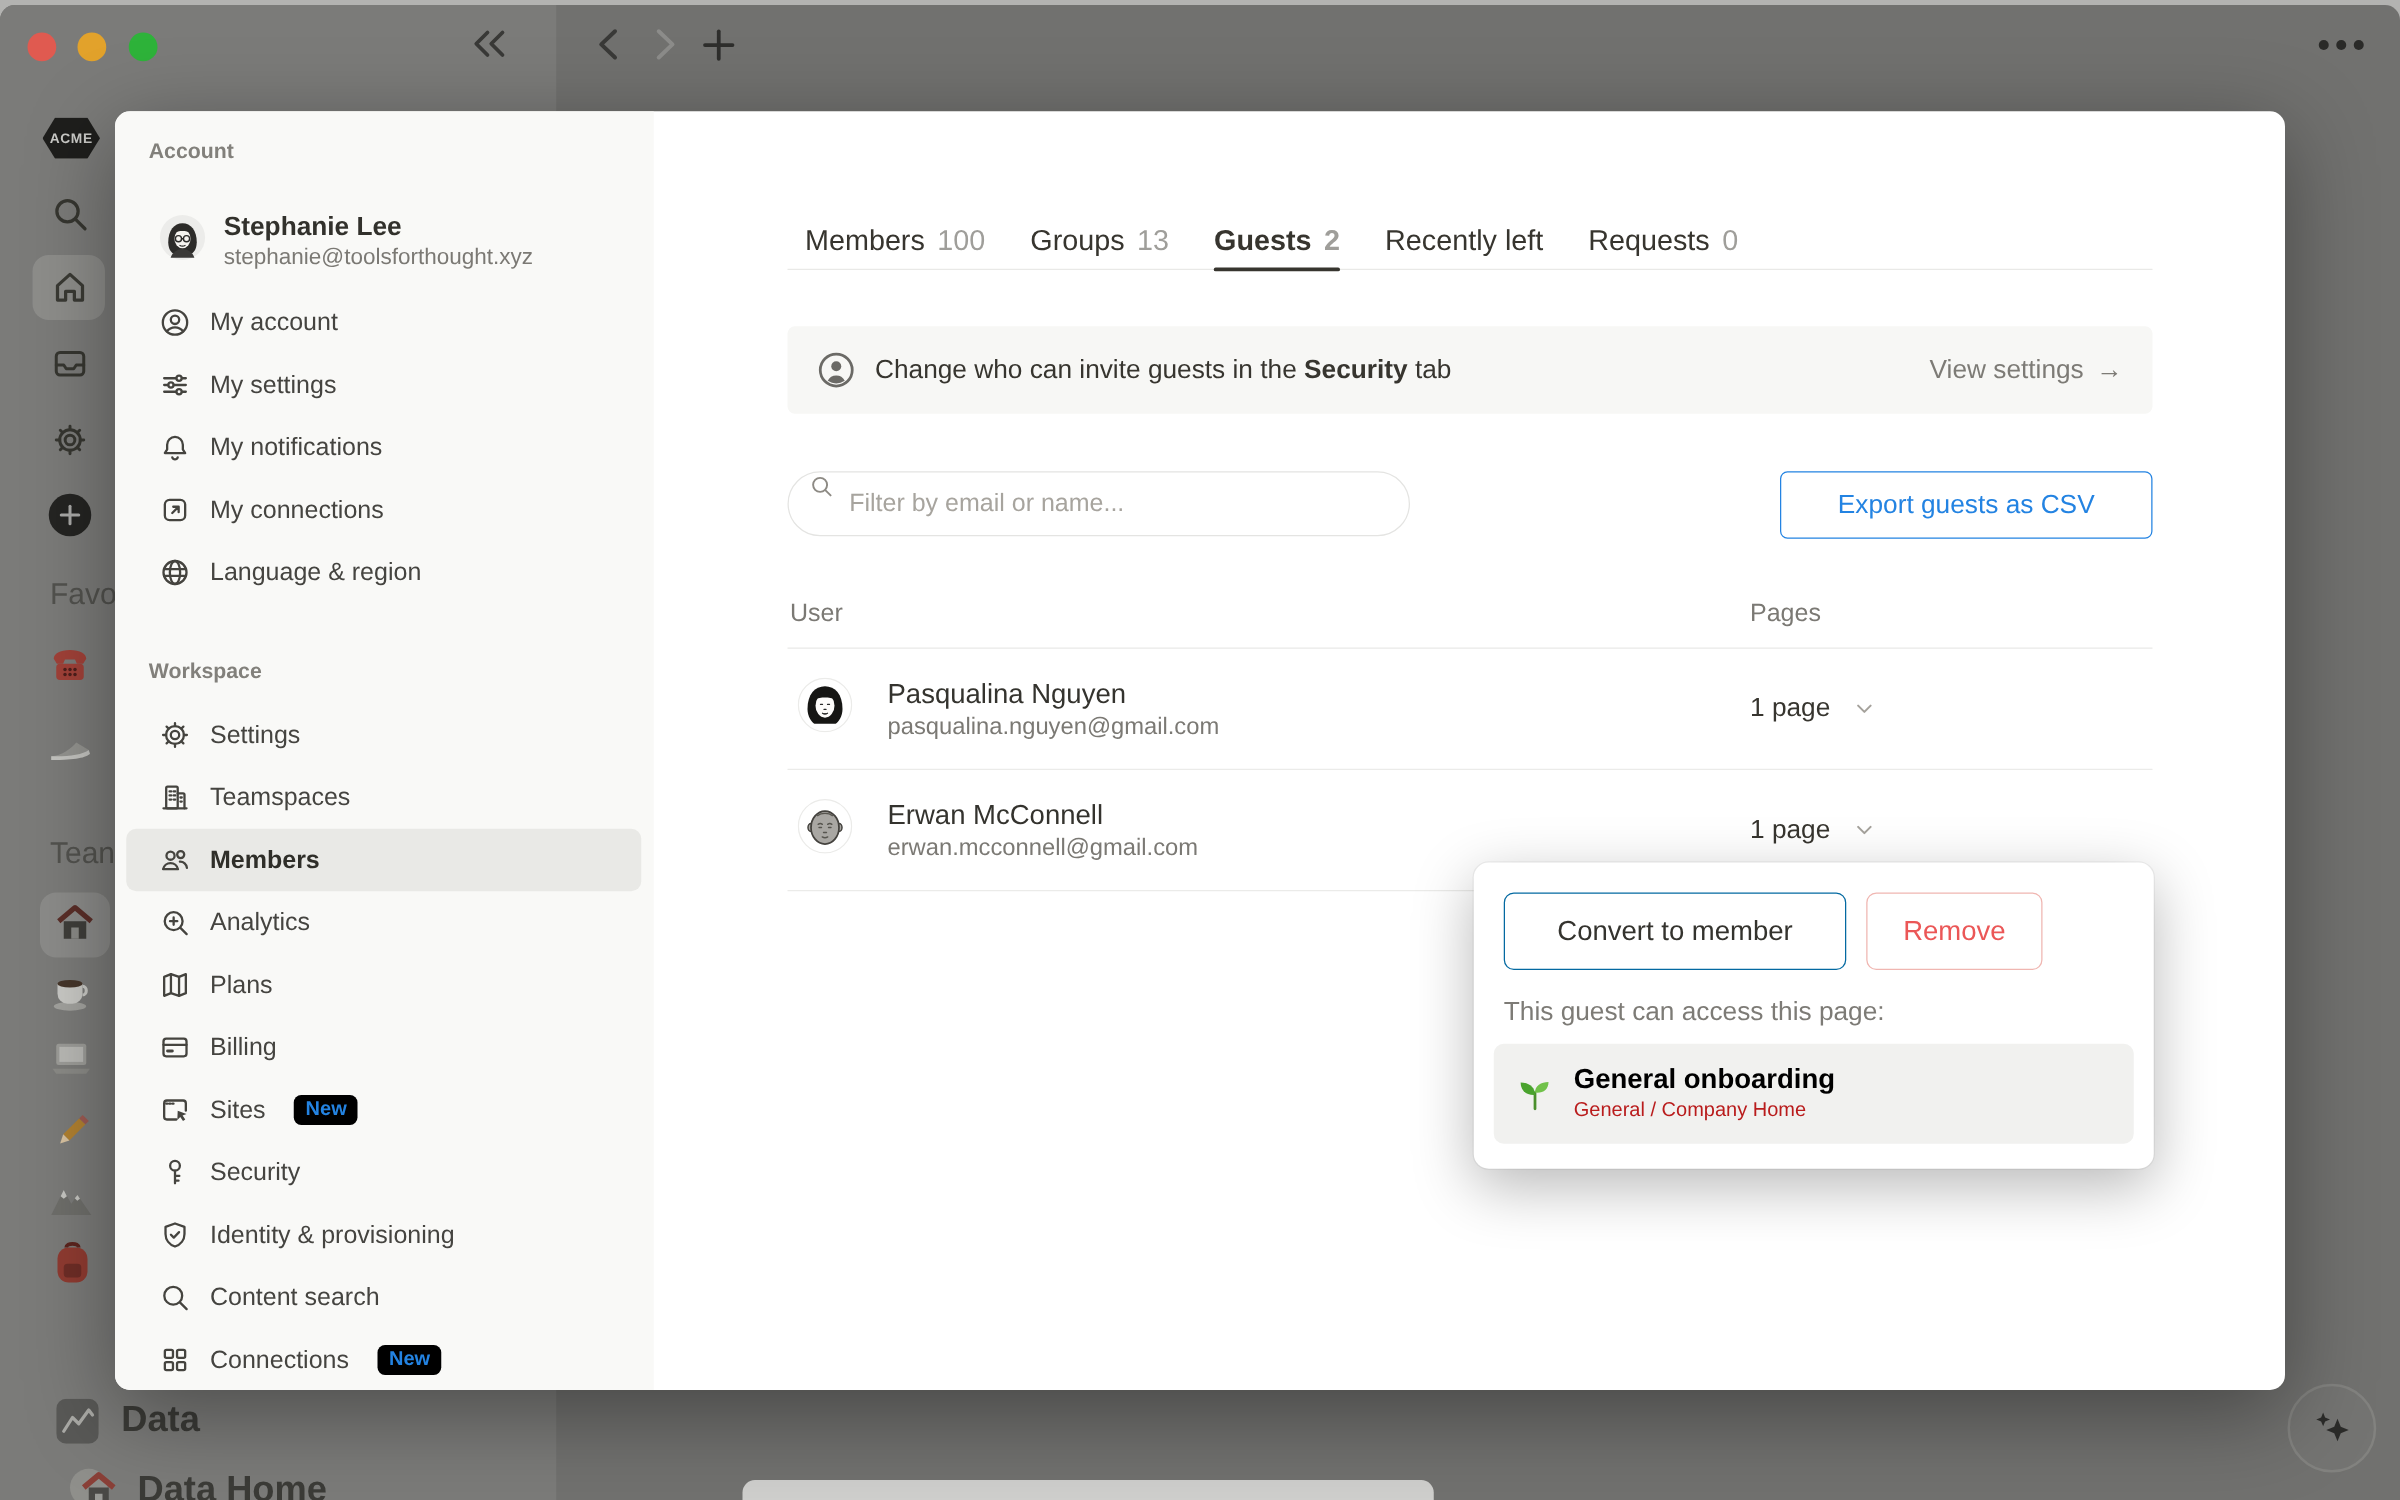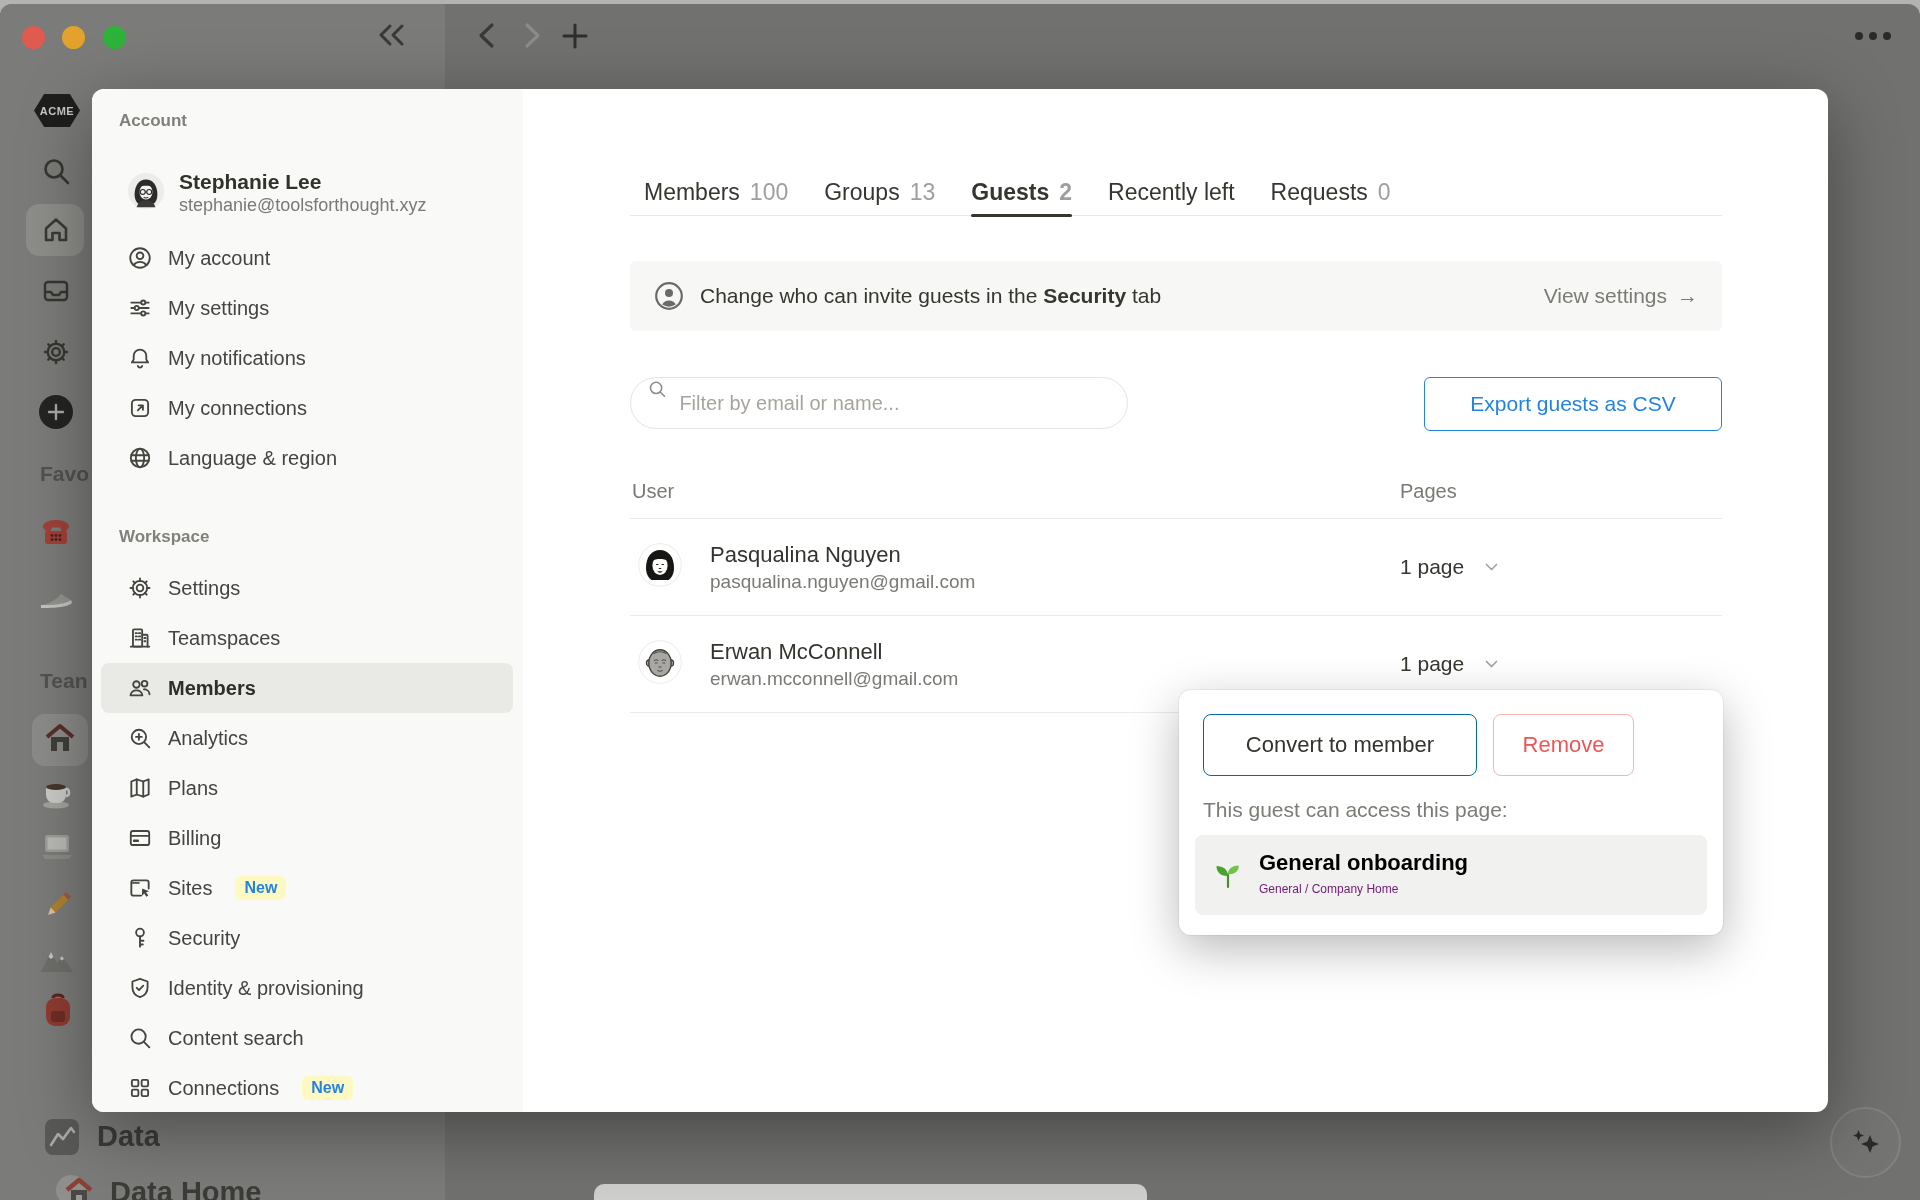--- a/index.html
+++ b/index.html
@@ -11,42 +11,42 @@
   }
   
   .bg-window{position:absolute;top:4px;left:0;width:1920px;height:1196px;background:#71716f;border-radius:12px 12px 0 0;overflow:hidden}
   .bg-leftstrip{position:absolute;top:0;left:0;width:445px;height:1196px;background:#7b7b79}
   .tl{position:absolute;top:22px;width:23px;height:23px;border-radius:50%}
   .tl.red{left:22px;background:#e05a50}
   .tl.yellow{left:62px;background:#e2a22b}
   .tl.green{left:103px;background:#2eb33a}
   .bicon{position:absolute;display:flex;align-items:center;justify-content:center}
   .bicon svg{display:block}
-  .strip-label{position:absolute;left:40px;color:#52524e;font-size:21px;font-weight:700;white-space:nowrap}
+  .strip-label{position:absolute;left:40px;color:#52524e;font-size:24px;font-weight:400;white-space:nowrap}
   .hl-box{position:absolute;background:rgba(175,175,172,.35);border-radius:13px}
   .acme{position:absolute;left:34px;top:90px;width:46px;height:33px;background:#1e1e1c;
     clip-path:polygon(22% 0,78% 0,100% 50%,78% 100%,22% 100%,0 50%);
     display:flex;align-items:center;justify-content:center;color:#c9c9c6;font-size:11px;font-weight:700;letter-spacing:.5px}
   .plus-circle{position:absolute;left:39px;top:391px;width:34px;height:34px;border-radius:50%;background:#242422;display:flex;align-items:center;justify-content:center}
   .bg-data-label{position:absolute;color:#3b3b37;font-size:29px;font-weight:600;white-space:nowrap}
   .bg-card-frag{position:absolute;left:594px;top:1180px;width:553px;height:20px;background:#cfcfcd;border-radius:10px 10px 0 0}
   .ai-btn{position:absolute;left:1830px;top:1103px;width:67px;height:67px;border-radius:50%;border:2px solid #82827f;background:#747472;display:flex;align-items:center;justify-content:center}
 
   
   .modal{position:absolute;left:92px;top:89px;width:1736px;height:1023px;background:#ffffff;border-radius:12px;
     box-shadow:0 18px 70px rgba(0,0,0,.38);overflow:hidden}
   .msidebar{position:absolute;left:0;top:0;width:431px;height:100%;background:#f9f9f7}
   .slabel{position:absolute;left:27px;color:#82807b;font-size:17px;font-weight:600}
   .user-block{position:absolute;left:27px;top:80px;display:flex;align-items:center;gap:14px}
   .user-name{font-size:21px;font-weight:700;color:#32312c;line-height:25px}
   .user-email{font-size:18px;color:#7b7974;line-height:22px}
   .slist{position:absolute;left:9px;width:412px}
   .sitem{height:50px;display:flex;align-items:center;gap:15px;padding-left:26px;font-size:20px;color:#454440;border-radius:8px;box-sizing:border-box}
   .sitem.active{background:#e9e9e6;font-weight:700;color:#2f2e29}
-  .badge{margin-left:8px;background:#fef9c3;color:#2383e2;font-size:16px;font-weight:600;padding:3px 9px;border-radius:6px;line-height:18px}
+  .badge{margin-left:8px;background:#000000;color:#2383e2;font-size:16px;font-weight:600;padding:3px 9px;border-radius:6px;line-height:18px}
   .ic{fill:none;stroke:#45443f;stroke-width:1.7;stroke-linecap:round;stroke-linejoin:round}
   .bg-ic{fill:none;stroke:#26261f;stroke-width:2;stroke-linecap:round;stroke-linejoin:round;opacity:.8}
 
   
   .content{position:absolute;left:538px;top:0;width:1092px;height:100%}
   .tabs{position:absolute;left:0;top:81px;width:1092px;height:46px;border-bottom:1px solid #e9e9e7;display:flex;gap:36px;padding-left:14px;box-sizing:border-box}
   .tab{position:relative;display:flex;align-items:center;gap:10px;font-size:23px;color:#37352f;height:100%}
   .tab .cnt{color:#9f9e9a}
   .tab.active{font-weight:700}
   .tab.active::after{content:"";position:absolute;left:0;right:0;bottom:-2px;height:3px;background:#37352f;border-radius:2px}
@@ -70,21 +70,21 @@
 
   
   .popover{position:absolute;left:549px;top:601px;width:544px;height:245px;background:#fff;border-radius:12px;
     box-shadow:0 0 0 1px rgba(15,15,15,.05),0 14px 48px rgba(0,0,0,.28);padding:24px;box-sizing:border-box;z-index:5}
   .pop-btns{display:flex;gap:16px}
   .btn-convert{width:272px;height:60px;border:1px solid #0369a1;border-radius:8px;font-size:22px;color:#34332e;background:#fff;display:flex;align-items:center;justify-content:center}
   .btn-remove{width:139px;height:60px;border:1px solid #f0b6b1;border-radius:8px;color:#eb5757;font-size:22px;background:#fff;display:flex;align-items:center;justify-content:center}
   .access{margin-top:22px;font-size:21px;color:#7d7b76}
   .page-row{margin:13px -8px 0 -8px;height:80px;background:#f1f1ef;border-radius:8px;display:flex;align-items:center;padding:0 18px;gap:16px}
   .pr-title{font-size:22px;font-weight:600;color:#000000;line-height:26px}
-  .pr-sub{font-size:12px;color:#701a75;line-height:22px;margin-top:2px}
+  .pr-sub{font-size:16px;color:#b91c1c;line-height:22px;margin-top:2px}
 </style>
 </head>
 <body>
 
 <div class="bg-window">
   <div class="bg-leftstrip"></div>
 
   <div class="tl red"></div>
   <div class="tl yellow"></div>
   <div class="tl green"></div>

